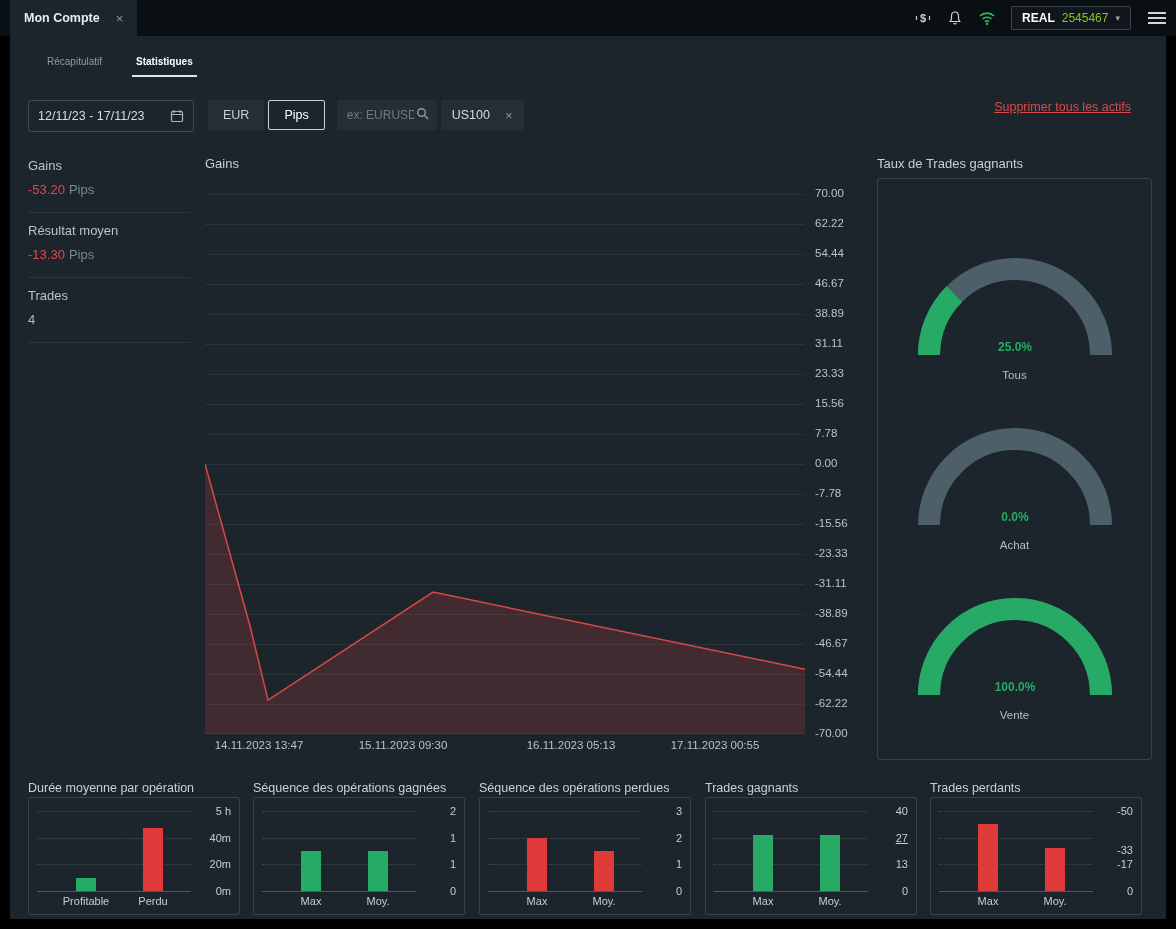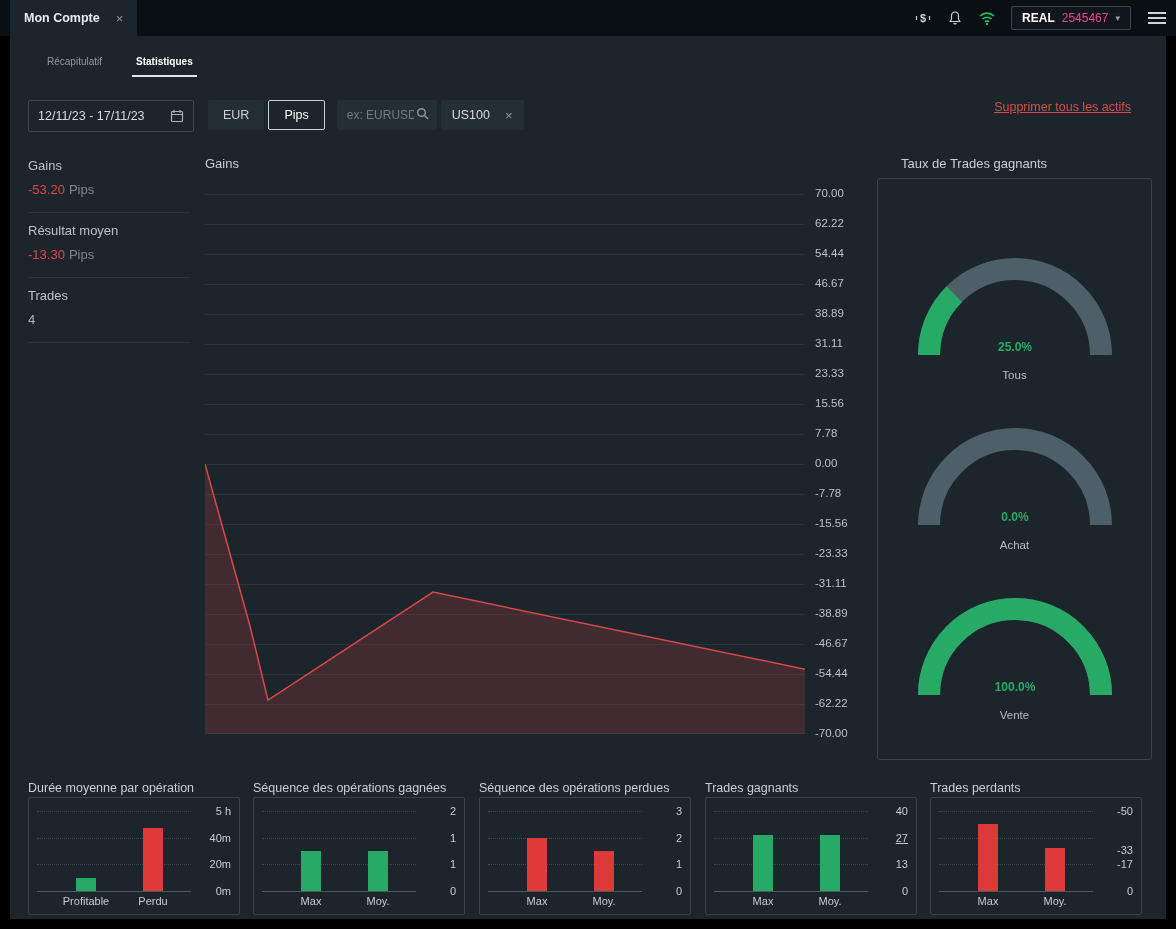--- a/index.html
+++ b/index.html
@@ -12,21 +12,21 @@
   .topbar{position:absolute;left:0;top:0;width:1176px;height:36px;background:#0a0f13;}
   .tab{position:absolute;left:10px;top:0;height:36px;background:#1c252b;
        display:flex;align-items:center;padding:0 14px;gap:16px;}
   .tab-title{color:#e8edf0;font-size:12.5px;font-weight:700;}
   .tab-close{color:#8f99a0;font-size:13px;cursor:pointer;}
   .topbar-right{position:absolute;right:8px;top:0;height:36px;display:flex;align-items:center;gap:15px;}
   .tb-icon{display:flex;align-items:center;cursor:pointer;}
   .acct{display:flex;align-items:center;gap:7px;border:1px solid #3c464d;background:#10161b;
         padding:4px 10px;border-radius:2px;cursor:pointer;}
   .acct-type{color:#fff;font-weight:700;font-size:12px;}
-  .acct-num{color:#ec4899;font-size:12px;}
+  .acct-num{color:#84cc16;font-size:12px;}
   .acct-caret{color:#9aa4ab;font-size:9px;}
   .burger{cursor:pointer;padding:4px 2px;}
   .burger span{display:block;width:18px;height:2px;background:#cfd6da;margin:3px 0;}
   
   .panel{position:absolute;left:10px;top:36px;width:1156px;height:883px;background:#1c252b;}
   .view-tabs{position:absolute;left:33px;top:20px;display:flex;gap:26px;}
   .view-tab{color:#8f99a0;font-size:10px;padding:0 4px 8px 4px;cursor:pointer;}
   .view-tab.active{color:#fff;font-weight:700;border-bottom:2px solid #dfe5e9;}
   
   .filters{position:absolute;left:18px;top:64px;right:35px;height:32px;display:flex;align-items:flex-start;}
@@ -56,21 +56,21 @@
   .stat-value.plain{color:#aeb7bd;}
   .stat-unit{color:#7d878e;font-size:13px;margin-left:4px;}
   
   .gains-title{position:absolute;left:195px;top:120px;color:#c8d0d5;font-size:13px;}
   .gains-plot{position:absolute;left:195px;top:158px;width:600px;height:540px;}
   .gains-yaxis{position:absolute;left:800px;top:158px;width:50px;height:540px;}
   .ytick{position:absolute;left:5px;color:#bac3c9;font-size:11.5px;white-space:nowrap;}
   .gains-xaxis{position:absolute;left:195px;top:703px;width:600px;height:16px;}
   .xtick{position:absolute;top:0;transform:translateX(-50%);color:#bac3c9;font-size:11.5px;white-space:nowrap;}
   
-  .gauge-title{position:absolute;left:867px;top:120px;color:#c8d0d5;font-size:13px;margin-left:24px;}
+  .gauge-title{position:absolute;left:867px;top:120px;color:#c8d0d5;font-size:13px;}
   .gauge-box{position:absolute;left:867px;top:142px;width:275px;height:582px;border:1px solid #39434a;
              border-radius:3px;box-sizing:border-box;display:flex;flex-direction:column;
              align-items:center;padding-top:70px;gap:38px;}
   .gauge-block{text-align:center;}
   .gauge-block svg{display:block;}
   .gauge-label{color:#b4bdc3;font-size:11.5px;margin-top:0;}
   
   .mini-title{position:absolute;top:745px;color:#c8d0d5;font-size:12.5px;white-space:nowrap;}
   .mini-box{position:absolute;top:761px;width:212px;height:118px;border:1px solid #39434a;
             border-radius:2px;box-sizing:border-box;}
@@ -210,20 +210,26 @@
       <div class="ytick" style="top: 293px;">-7.78</div>
       <div class="ytick" style="top: 323px;">-15.56</div>
       <div class="ytick" style="top: 353px;">-23.33</div>
       <div class="ytick" style="top: 383px;">-31.11</div>
       <div class="ytick" style="top: 413px;">-38.89</div>
       <div class="ytick" style="top: 443px;">-46.67</div>
       <div class="ytick" style="top: 473px;">-54.44</div>
       <div class="ytick" style="top: 503px;">-62.22</div>
       <div class="ytick" style="top: 533px;">-70.00</div>
     </div>
+  <div class="gains-xaxis" id="gains-xaxis">
+      <div class="xtick" style="left: 9%;">14.11.2023 13:47</div>
+      <div class="xtick" style="left: 33%;">15.11.2023 09:30</div>
+      <div class="xtick" style="left: 61%;">16.11.2023 05:13</div>
+      <div class="xtick" style="left: 85%;">17.11.2023 00:55</div>
+    </div>
 
   <div class="gauge-title">Taux de Trades gagnants</div>
   <div class="gauge-box" id="gauge-box">
       <div class="gauge-block">
         <svg width="220" height="120" viewBox="0 0 220 120">
           <path d="M 24 106 A 86 86 0 0 1 196 106" fill="none" stroke="#4d5f69" stroke-width="22"></path>
           <path d="M 24 106 A 86 86 0 0 1 196 106" fill="none" stroke="#26aa65" stroke-width="22" stroke-dasharray="67.54424205218055 270.1769682087222"></path>
           <text x="110" y="102" text-anchor="middle" fill="#26aa65" font-size="12" font-weight="bold" font-family="Liberation Sans, sans-serif">25.0%</text>
         </svg>
         <div class="gauge-label">Tous</div>

